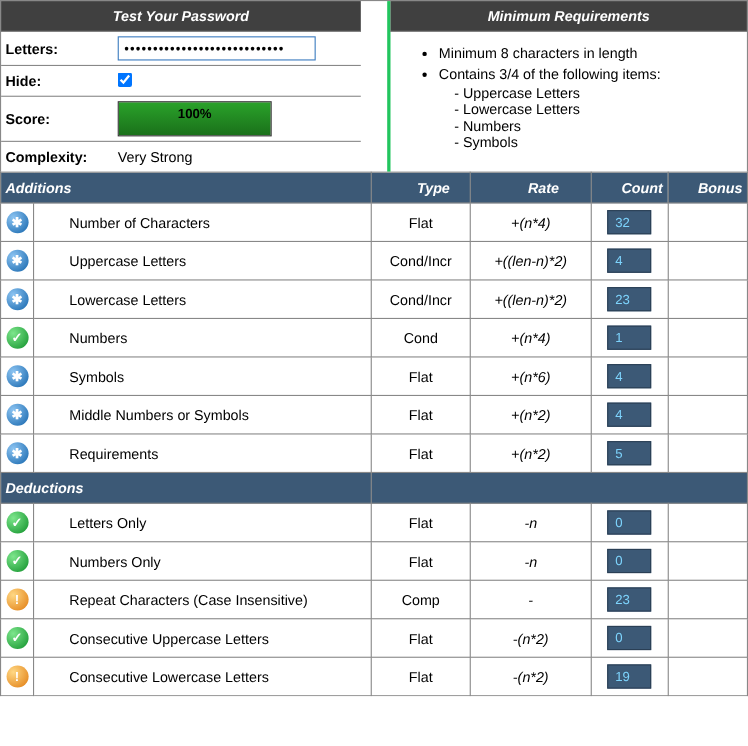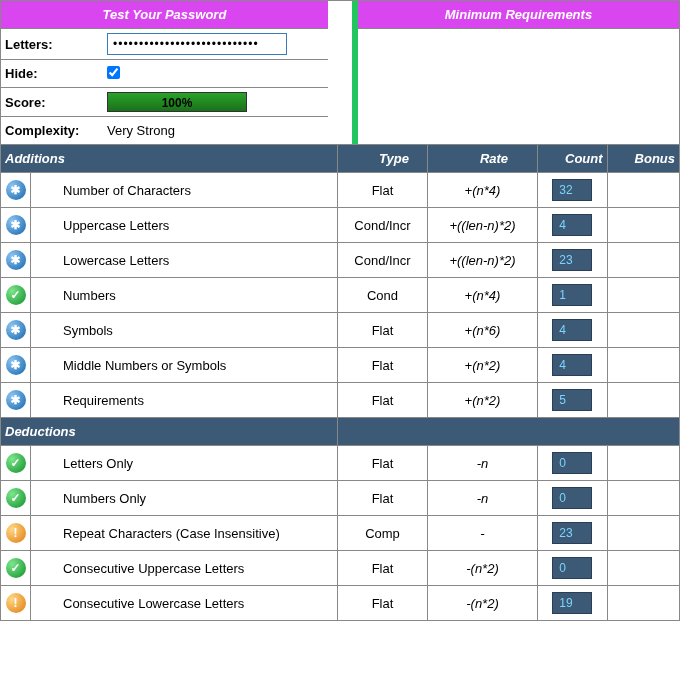--- a/index.html
+++ b/index.html
@@ -2,29 +2,29 @@
 <html><head>
 <meta charset="utf-8">
 <style>
   * { box-sizing: border-box; margin: 0; padding: 0; }
   body { font-family: Verdana, Arial, sans-serif; font-size: 13px; background: #fff; width: 680px; }
   table { border-collapse: collapse; width: 100%; }
   td, th { border: 1px solid #888; vertical-align: middle; }
 
   .top-wrap { display: flex; border: 1px solid #888; border-bottom: none; }
   .top-left { width: 50%; }
-  .top-right { width: 50%; border-left: 6px solid #22c55e; margin-left: 24px; }
-
-  .hdr { background: #d946ef; color: #fff; font-weight: bold; text-align: center; padding: 6px 4px; font-style: italic; border-bottom: 1px solid #888; }
+  .top-right { width: 50%; border-left: 3px solid #22c55e; margin-left: 24px; }
+
+  .hdr { background: #404040; color: #fff; font-weight: bold; text-align: center; padding: 6px 4px; font-style: italic; border-bottom: 1px solid #888; }
   .form-row { display: flex; align-items: center; border-bottom: 1px solid #888; }
   .form-label { width: 100px; font-weight: bold; padding: 6px 4px; }
   .form-val { flex: 1; padding: 4px 6px; }
   .pwd-input { width: 180px; border: 1px solid #3a7bbf; padding: 3px 5px; font-size: 12px; letter-spacing: 1px; }
 
-  .score-bar { width: 140px; height: 20px; border: 1px solid #333; background: linear-gradient(#2aa22a, #1a701a); color: #000; font-weight: bold; text-align: center; font-size: 12px; line-height: 20px; }
+  .score-bar { width: 140px; height: 32px; border: 1px solid #333; background: linear-gradient(#2aa22a, #1a701a); color: #000; font-weight: bold; text-align: center; font-size: 12px; line-height: 20px; }
 
   .req-body { padding: 10px 20px 10px 30px; font-size: 13px; }
   .req-body ul { list-style: disc; padding-left: 14px; }
   .req-body li { padding: 2px 0; }
   .sub { margin-left: 28px; }
 
   .sec-hdr td { background: #3c5976; color: #fff; font-weight: bold; font-style: italic; padding: 6px 4px; }
   .sec-hdr .lh { text-align: left; }
   .sec-hdr .ch { text-align: center; padding-left: 27px; }
 
@@ -67,20 +67,30 @@
           <div class="score-bar">100%</div>
         </div>
     </div>
     <div class="form-row" style="border-bottom:none;">
       <div class="form-label">Complexity:</div>
       <div class="form-val">Very Strong</div>
     </div>
   </div>
   <div class="top-right">
     <div class="hdr">Minimum Requirements</div>
+    <div class="req-body">
+      <ul id="req-list">
+          <li>Minimum 8 characters in length</li>
+          <li>Contains 3/4 of the following items:</li>
+        </ul>
+    <div class="sub">- Uppercase Letters</div>
+        <div class="sub">- Lowercase Letters</div>
+        <div class="sub">- Numbers</div>
+        <div class="sub">- Symbols</div>
+      </div>
   </div>
 </div>
 
 <table>
   <tbody id="tbody">
       <tr class="sec-hdr">
         <td colspan="2" class="lh">Additions</td>
         <td class="ch">Type</td>
         <td class="ch">Rate</td>
         <td class="ch">Count</td>

